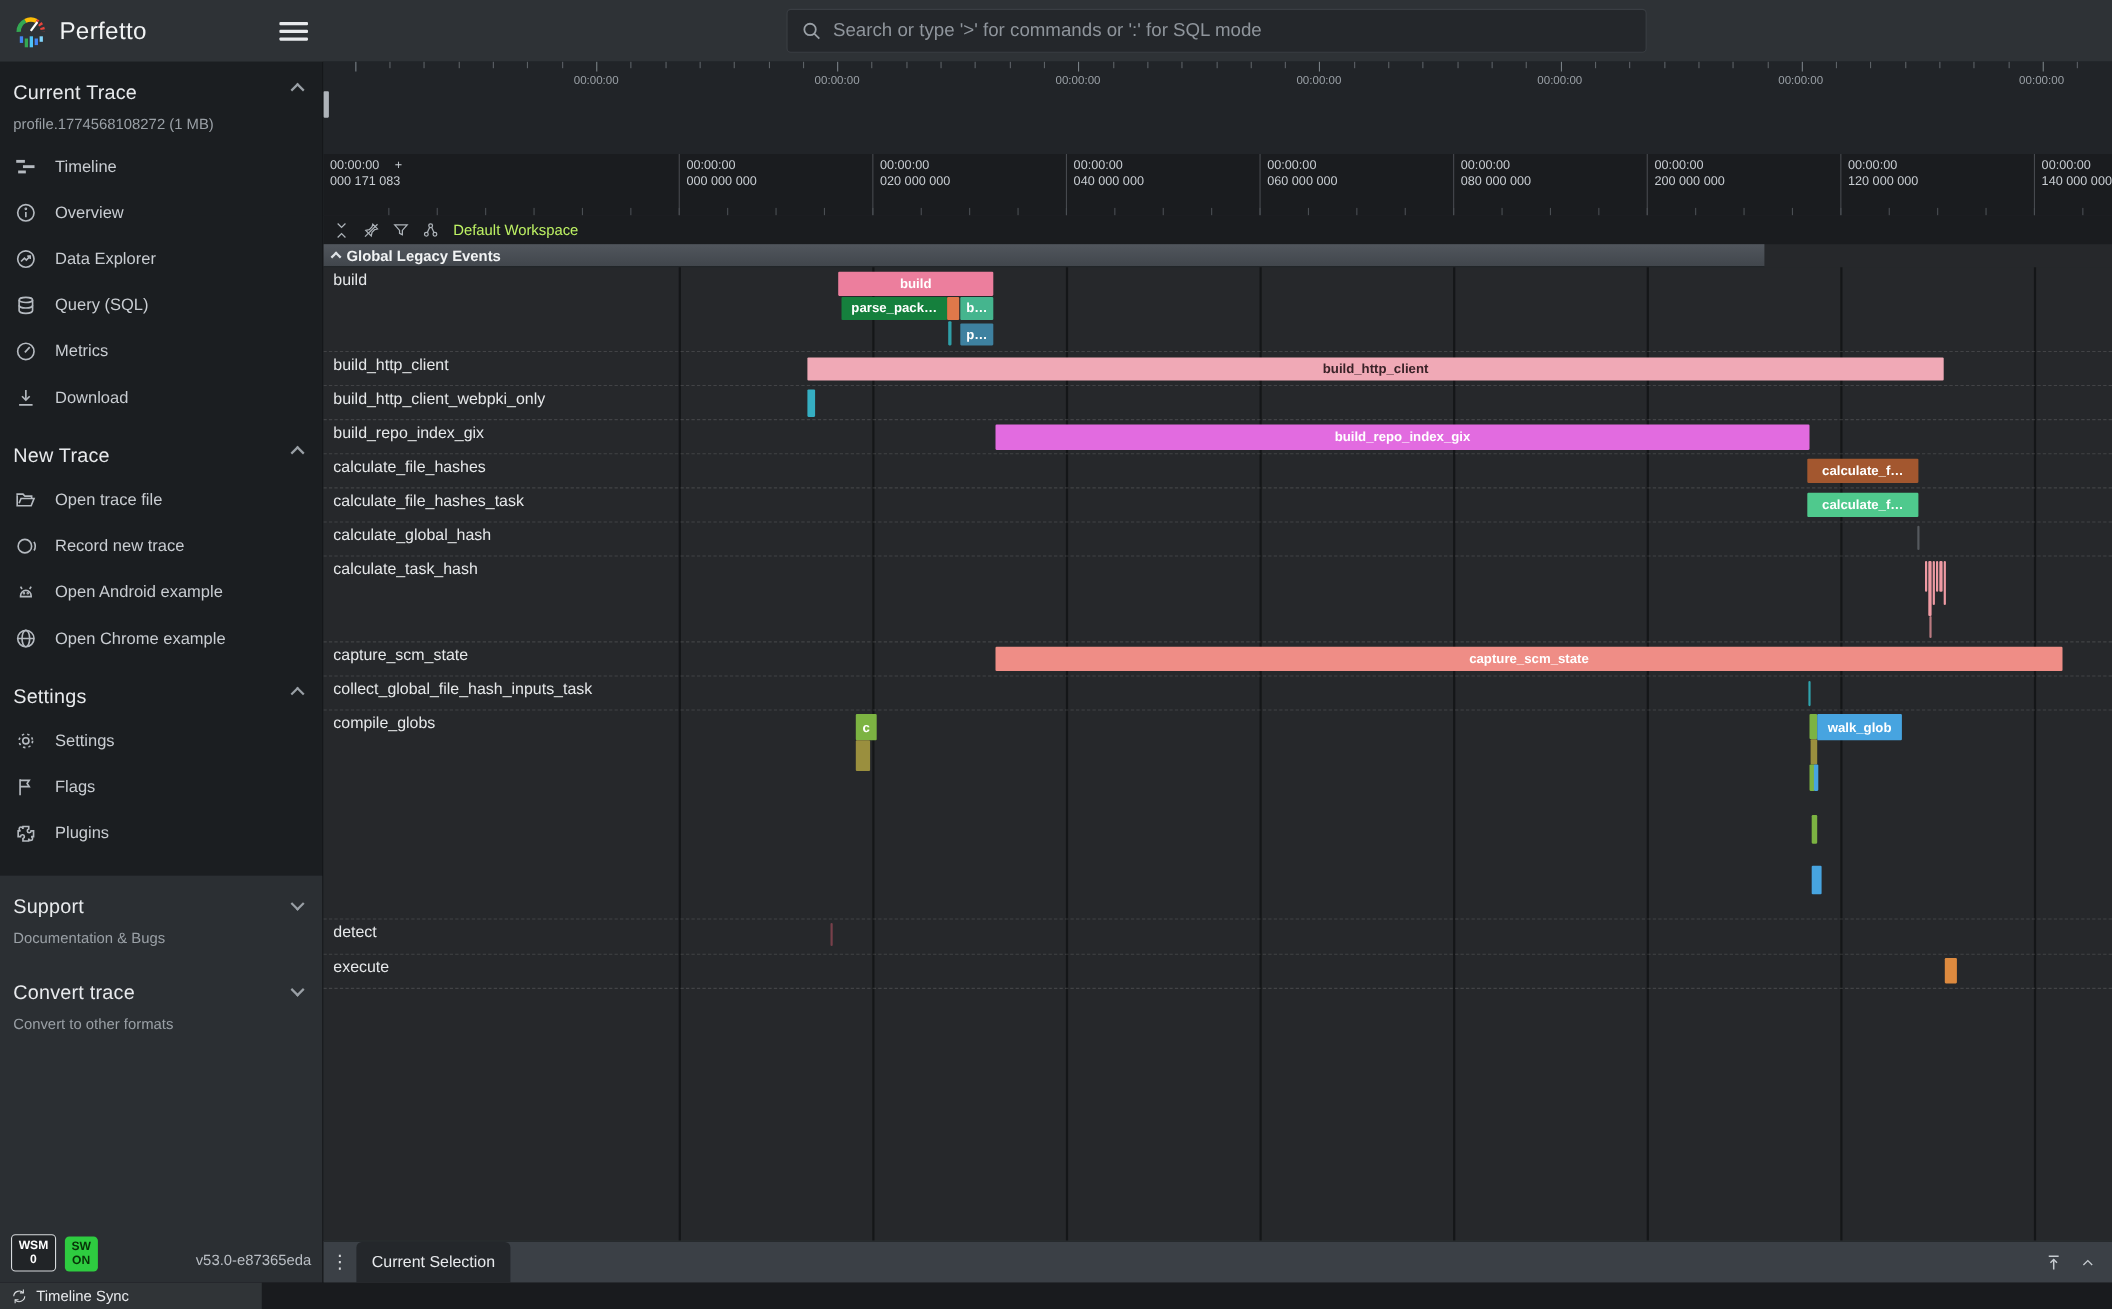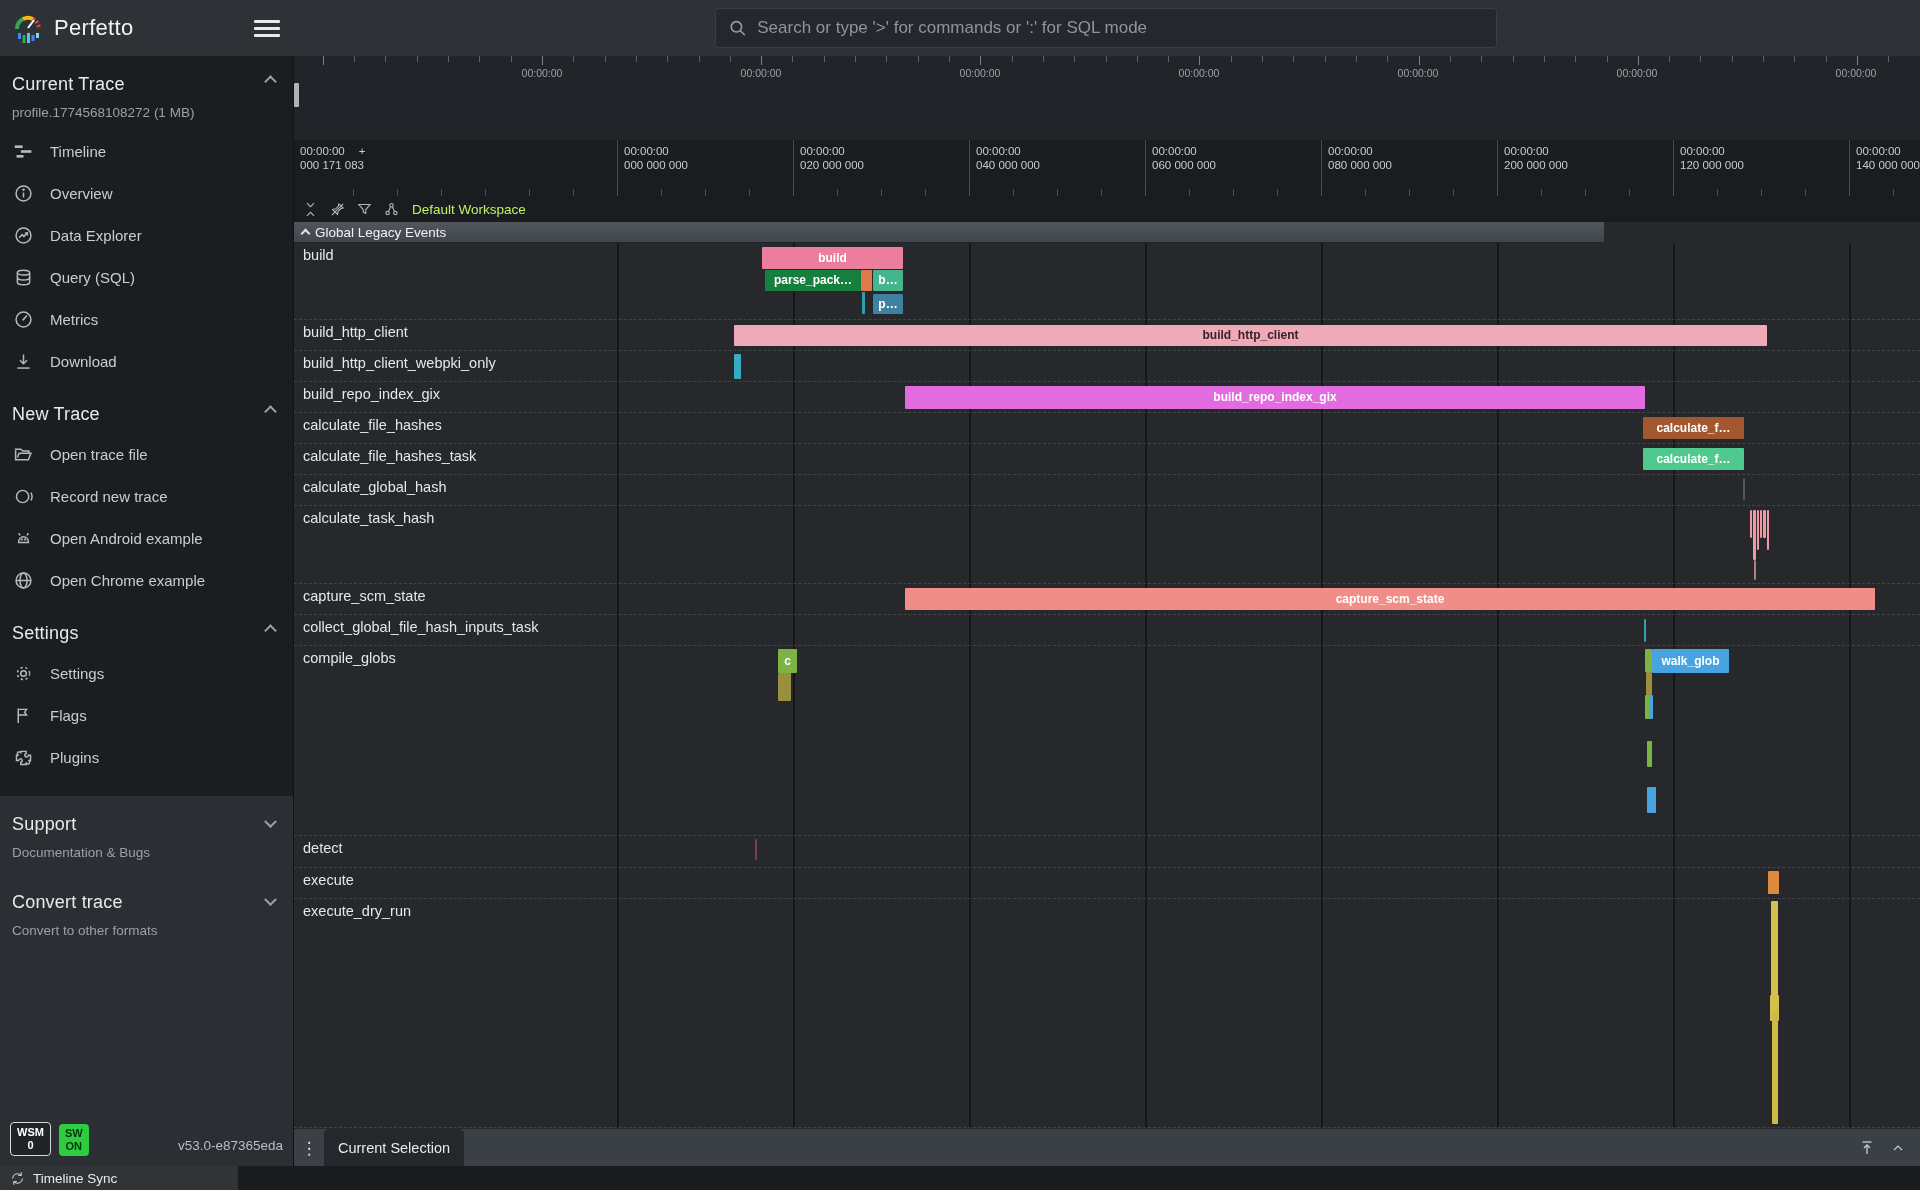--- a/index.html
+++ b/index.html
@@ -59,21 +59,21 @@
   .ruler-cell.origin { border-left:none; }
   .ruler-line { color:#c7ccd1; font-size:11.5px; line-height:14px; white-space:pre; }
   .ruler-plus { margin-left:14px; color:#c7ccd1; }
   .ruler-mtick { position:absolute; bottom:0; width:1px; height:7px; background:#4a4e53; }
 
   .tl-toolbar { position:absolute; left:0; top:140px; width:1626px; height:26px; background:#1a1c1f; display:flex; align-items:center; gap:10px; padding-left:8px; }
   .tl-toolbar svg { stroke:#aeb4ba; fill:none; stroke-width:1.6; cursor:pointer; }
   .ws-label { color:#bef264; font-size:13.5px; margin-left:2px; }
 
   .group-header { position:absolute; left:0; top:166px; width:1310px; height:21px;
-    background:linear-gradient(#51565d,#41464c); display:flex; align-items:center; padding-left:6px; border-bottom:1px solid #202327; }
+    background:linear-gradient(#51565d,#41464c); display:flex; align-items:center; padding-left:6px; border-bottom:1px solid #202327;font-weight:bold; }
   .group-header .gchev { width:7px; height:7px; border-left:2px solid #dfe3e7; border-bottom:2px solid #dfe3e7; transform:rotate(135deg); margin:3px 6px 0 2px; }
   .group-title { color:#f1f3f4; font-size:13.5px; }
 
   .tracks { position:absolute; left:0; top:187px; width:1626px; height:885px; background:#26282b; }
   .gridline { position:absolute; top:0; bottom:0; width:2px; background:#141618; }
   .track-row { position:relative; border-bottom:1px dashed rgba(255,255,255,0.13); }
   .track-label { position:absolute; left:9px; top:4px; color:#e6e8ea; font-size:14.5px; z-index:2; }
   .bar { position:absolute; z-index:1; font-size:12px; font-weight:600; text-align:center;
     white-space:nowrap; overflow:hidden; border-radius:1px; cursor:pointer; }
   .bar.dots { background-image:radial-gradient(rgba(255,255,230,.45) 1px, transparent 1px); background-size:4px 4px; }
@@ -541,26 +541,20 @@
           <div class="bar" style="left: 1353px; top: 141px; width: 9px; height: 26px; background: rgb(71, 164, 224); line-height: 26px;"></div>
         </div>
         <div class="track-row" style="height: 32px;">
           <span class="track-label">detect</span>
           <div class="bar" style="left: 461px; top: 3px; width: 2px; height: 21px; background: rgb(119, 64, 74); line-height: 21px;"></div>
         </div>
         <div class="track-row" style="height: 31px;">
           <span class="track-label">execute</span>
           <div class="bar" style="left: 1474px; top: 3px; width: 11px; height: 23px; background: rgb(221, 138, 63); line-height: 23px;"></div>
         </div>
-        <div class="track-row" style="height: 229px;">
-          <span class="track-label">execute_dry_run</span>
-          <div class="bar" style="left: 1477px; top: 2px; width: 7px; height: 110px; background: rgb(210, 192, 76); line-height: 110px;"></div>
-          <div class="bar" style="left: 1476px; top: 96px; width: 9px; height: 26px; background: rgb(210, 192, 76); line-height: 26px;"></div>
-          <div class="bar" style="left: 1478px; top: 112px; width: 6px; height: 113px; background: rgb(205, 187, 72); line-height: 113px;"></div>
-        </div>
       </div>
 
     <div class="tabbar">
       <div class="kebab">⋮</div>
       <div class="tab">
         <span>Current Selection</span>
       </div>
       <div class="tabbar-icons">
         <svg width="18" height="18" viewBox="0 0 24 24">
           <line x1="6" y1="4" x2="18" y2="4"></line>

